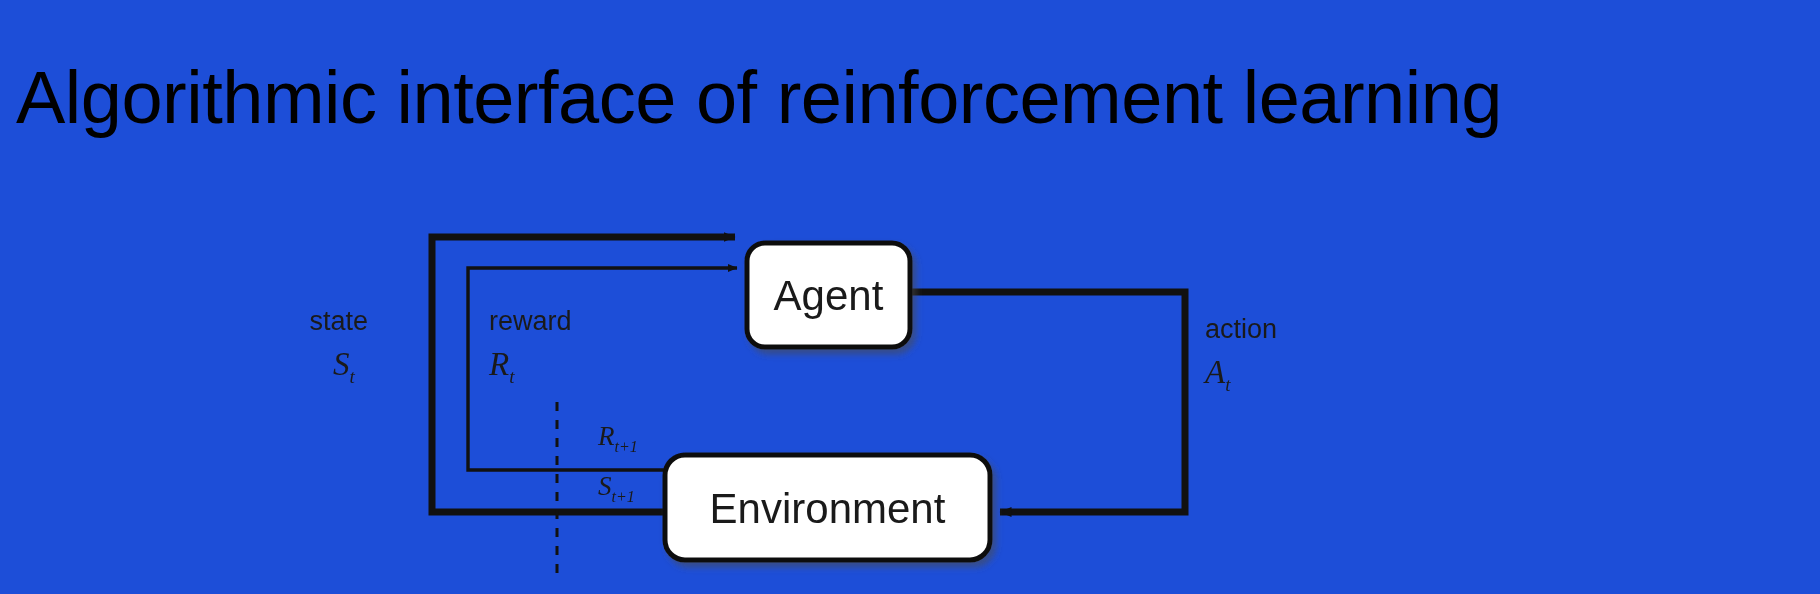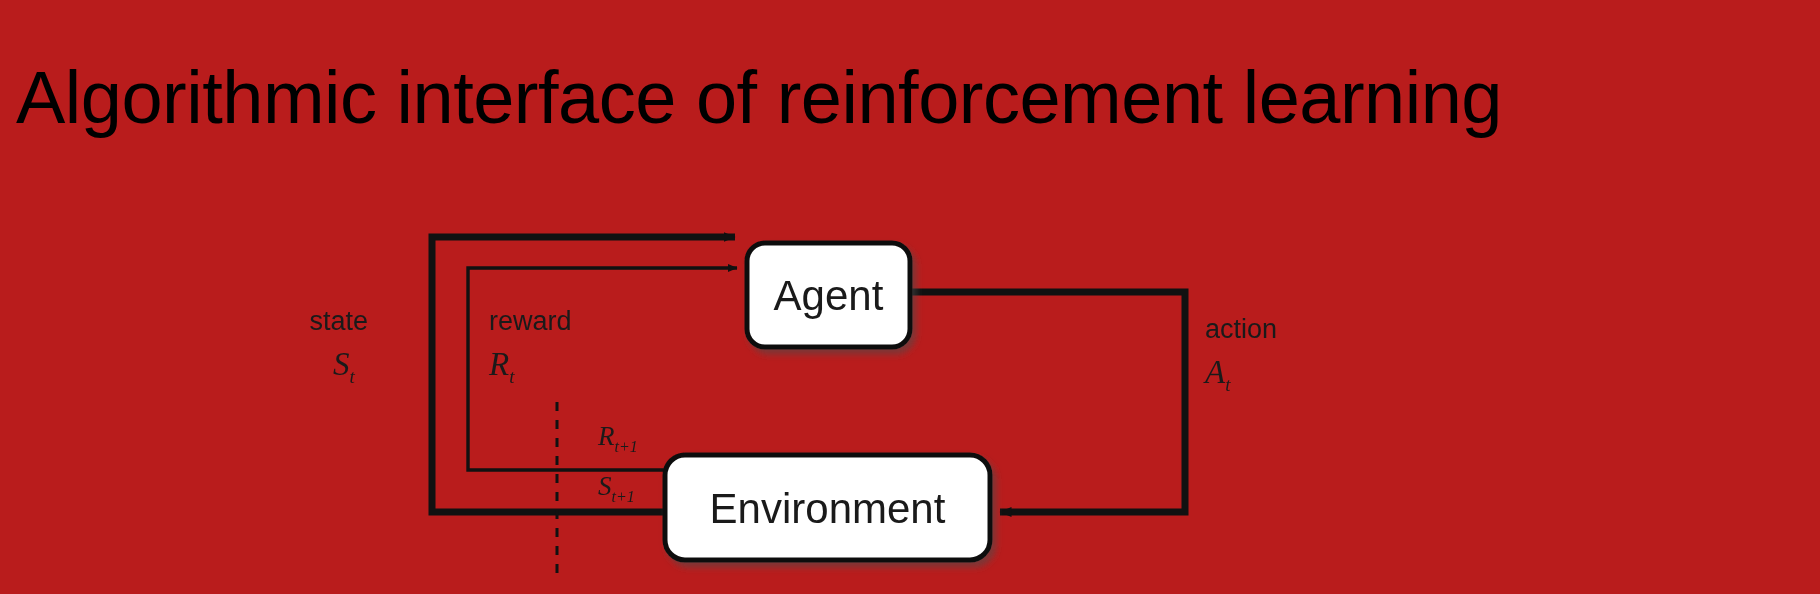--- a/index.html
+++ b/index.html
@@ -12,21 +12,21 @@
     width: 1820px;
     height: 594px;
     overflow: hidden;
     font-family: "Liberation Sans", sans-serif;
     color: #000000;
   }
   #slide {
     position: relative;
     width: 1820px;
     height: 594px;
-    background: #b91c1c;
+    background: #1d4ed8;
   }
   #slide-title {
     position: absolute;
     left: 16px;
     top: 8px;
     width: 1790px;
     font-family: "Liberation Sans", sans-serif;
     font-size: 74px;
     font-weight: 400;
     line-height: 1.08;

